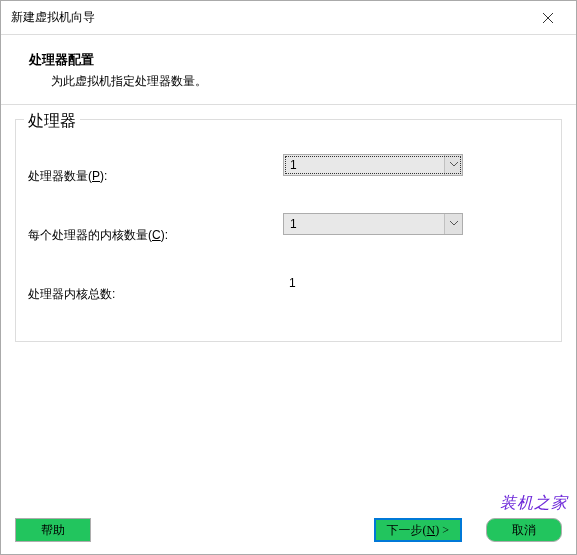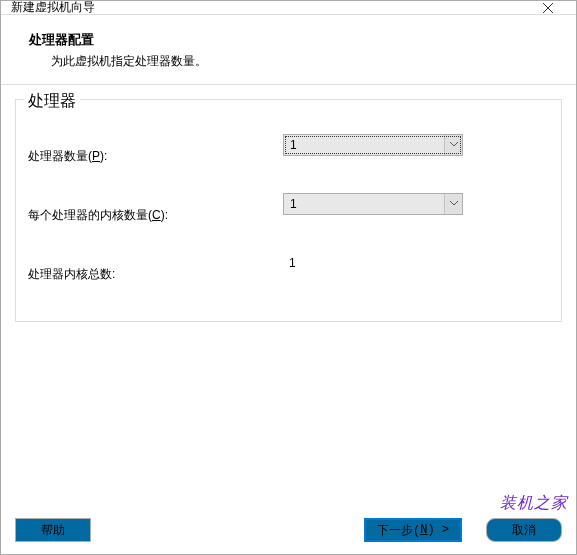--- a/index.html
+++ b/index.html
@@ -9,21 +9,21 @@
       background: #fff;
       width: 577px;
       height: 555px;
       position: relative;
       border: 1px solid #aaa;
     }
     .titlebar {
       display: flex;
       justify-content: space-between;
       align-items: center;
-      height: 14px;
+      height: 34px;
       padding: 0 8px 0 10px;
       border-bottom: 1px solid #ddd;
       background: #fff;
     }
     .close-btn {
       width: 40px;
       height: 28px;
       display: flex;
       align-items: center;
       justify-content: center;
@@ -106,23 +106,23 @@
       bottom: 12px;
       left: 14px;
       right: 14px;
       display: flex;
       align-items: center;
     }
     .btn {
       height: 24px;
       padding: 0 12px;
       border: 1px solid #adadad;
-      background: #0369a1;
-      font-size: 12px;
-      font-family: Liberation Mono, monospace;
+      background: #22c55e;
+      font-size: 12px;
+      font-family: Liberation Serif, serif;
       display: flex;
       align-items: center;
       justify-content: center;
       cursor: default;
       min-width: 76px;
     }
     .btn.primary {
       border: 1px solid #0078d7;
       box-shadow: inset 0 0 0 1px #0078d7;
     }

